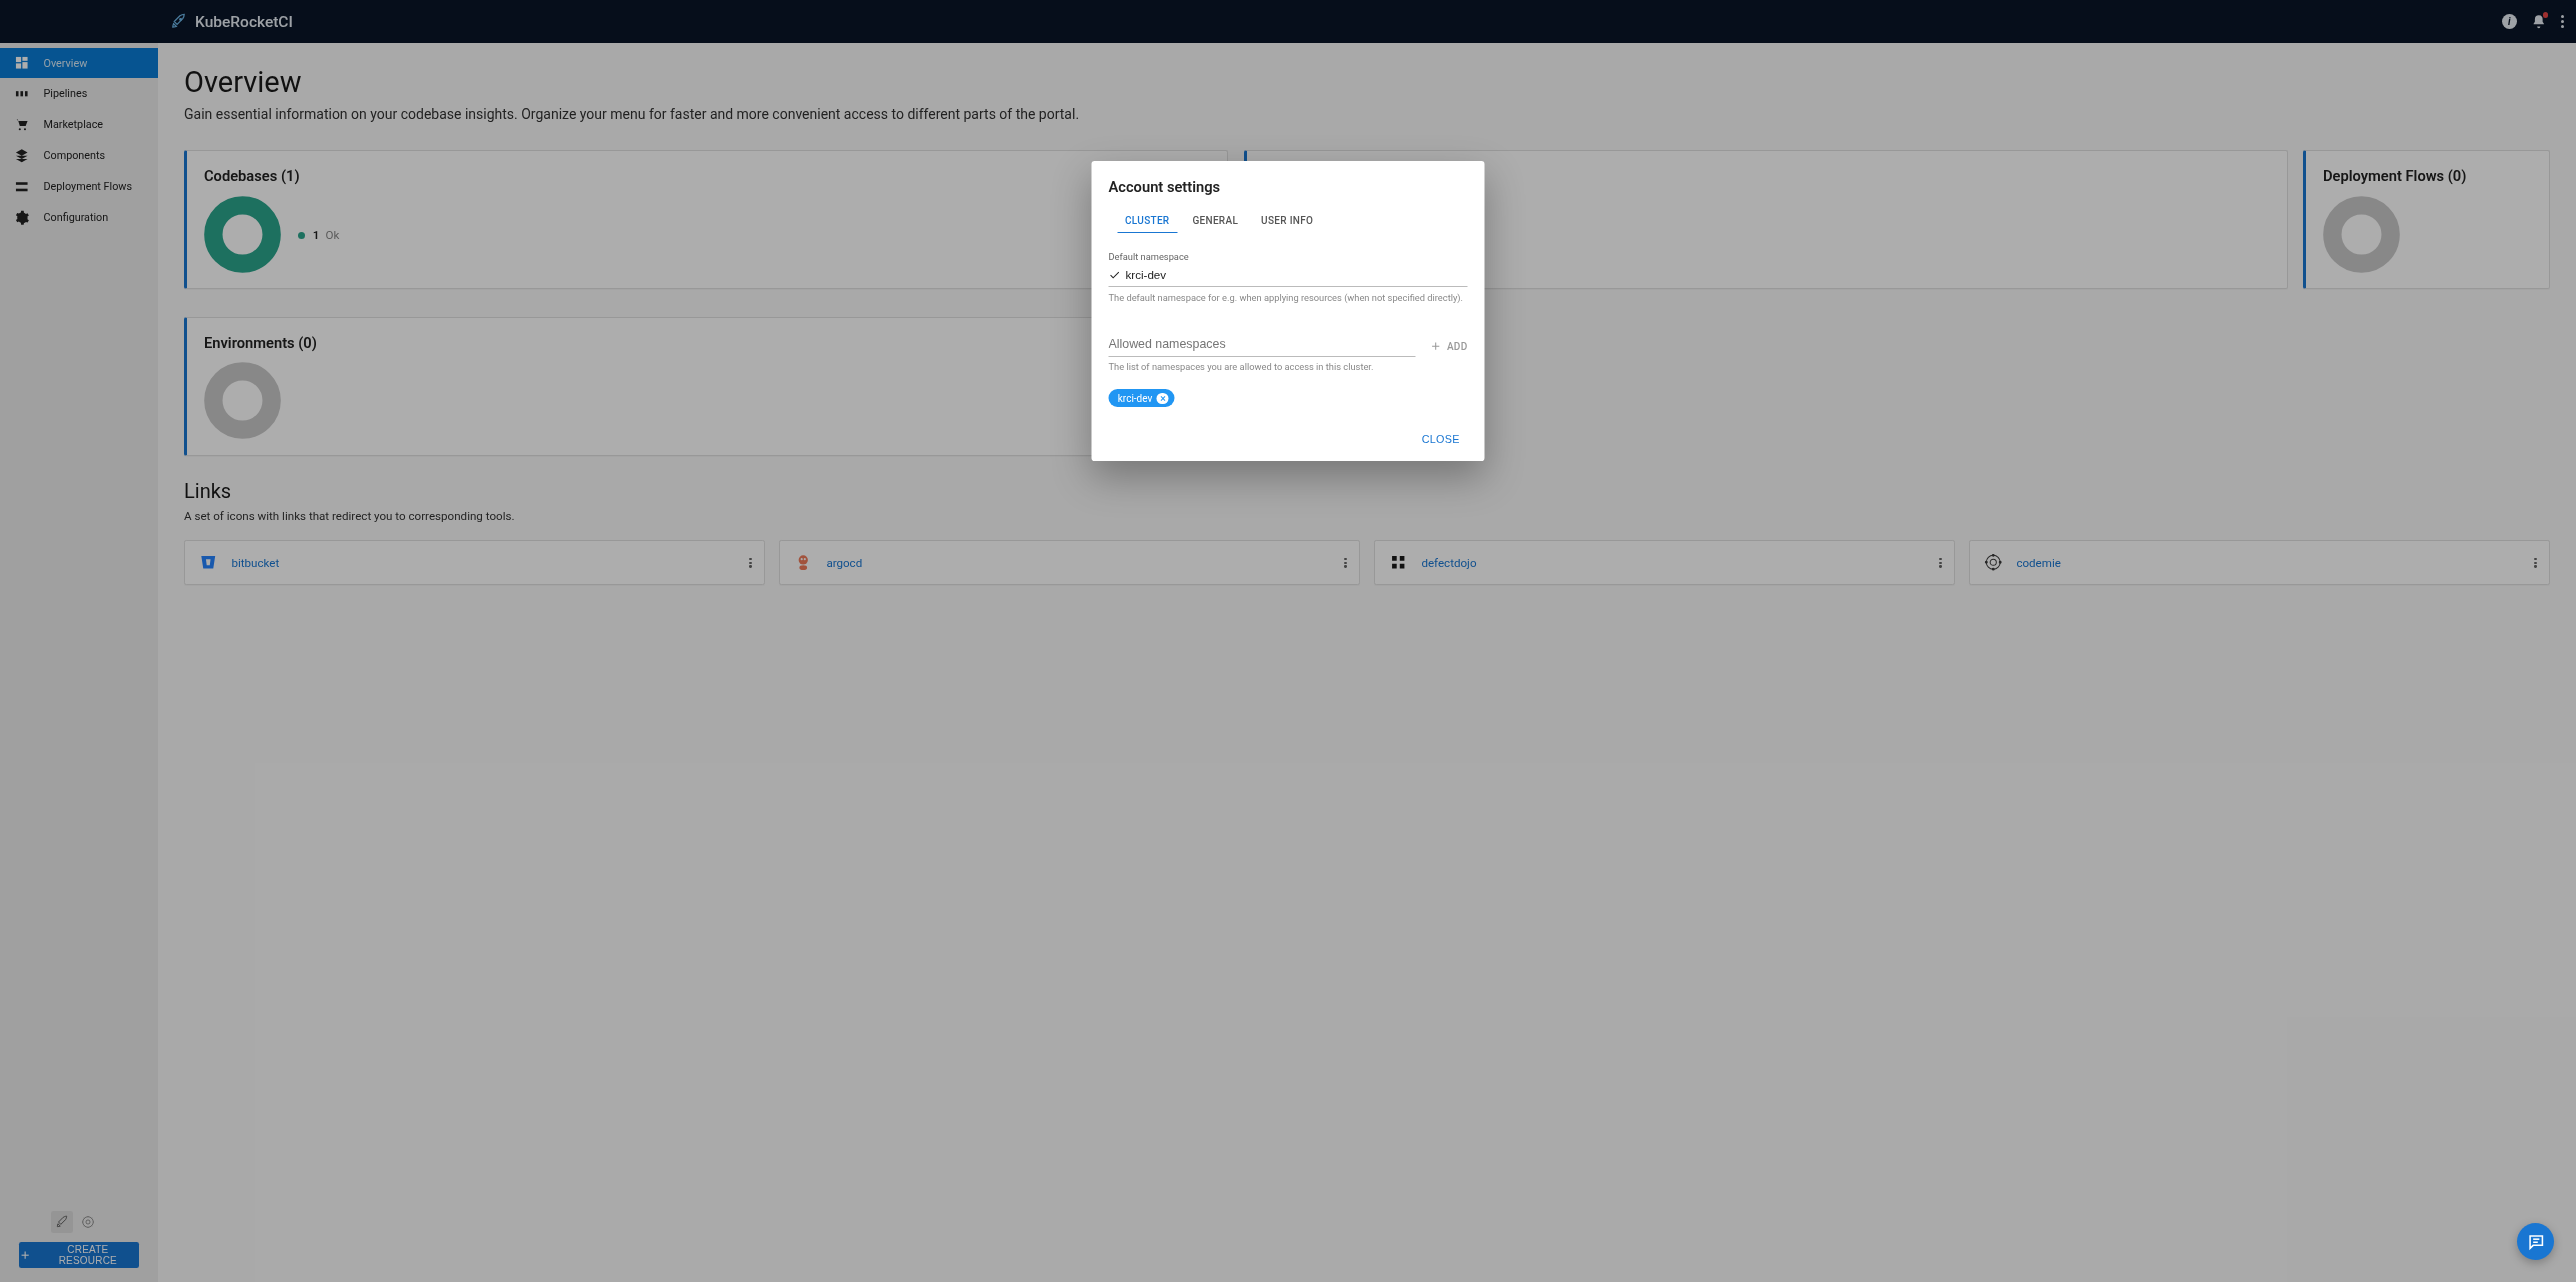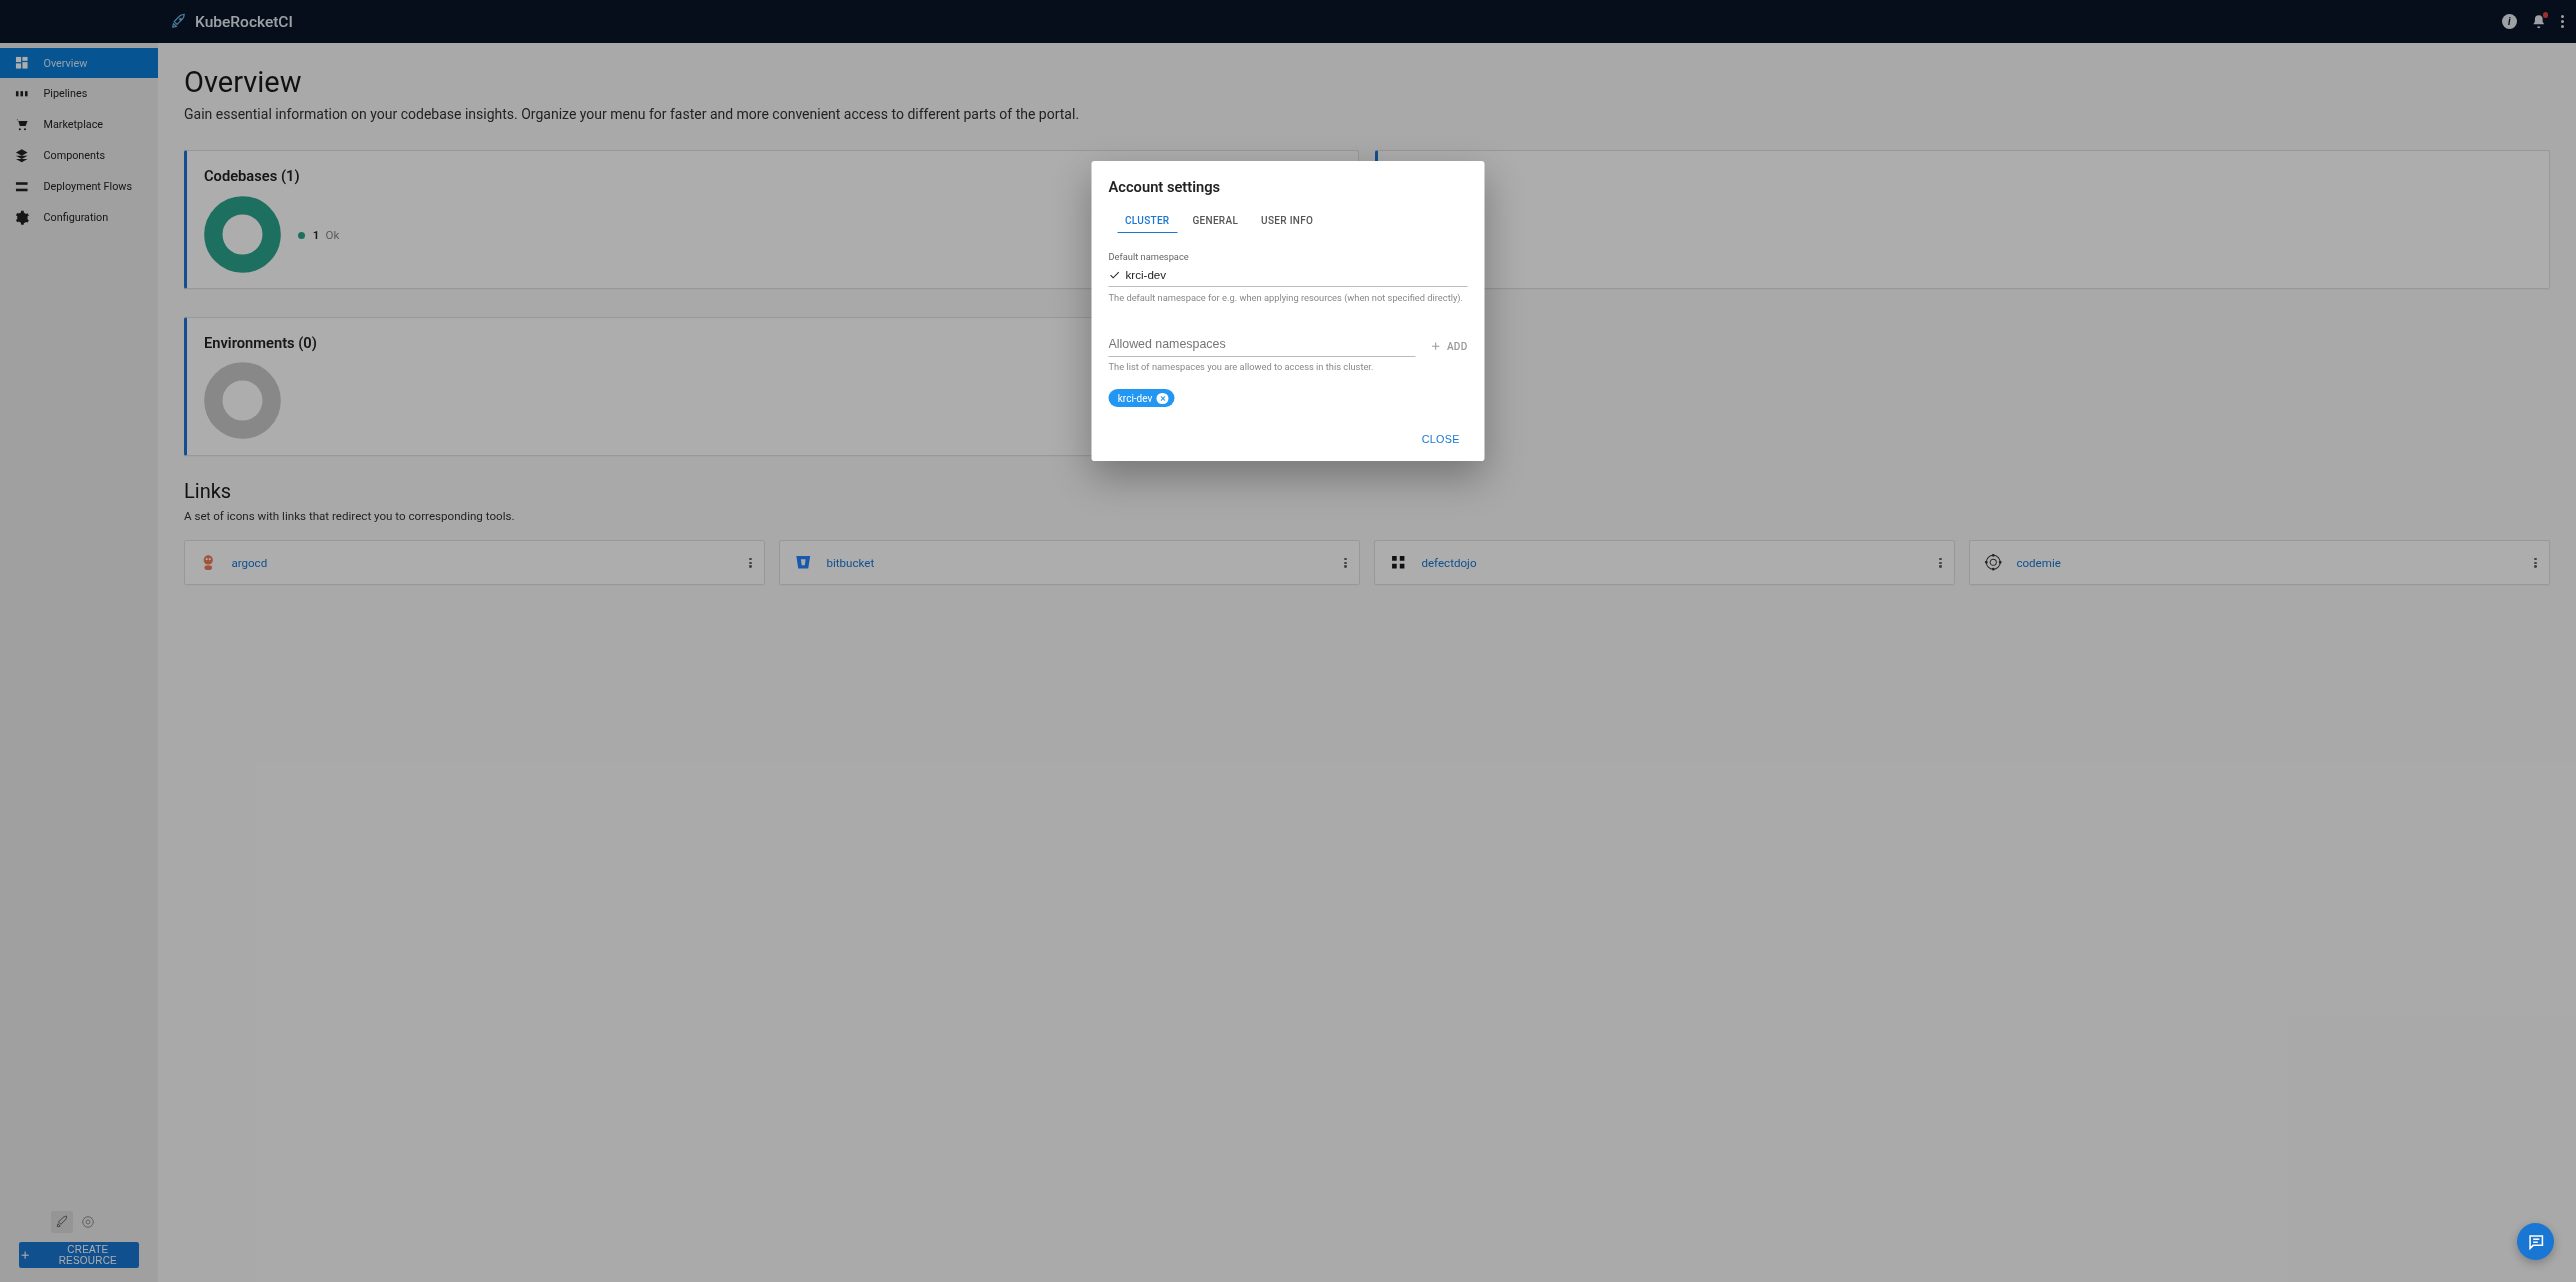--- a/index.html
+++ b/index.html
@@ -219,62 +219,70 @@
           <circle class="ring" cx="21" cy="21" r="15.9" fill="transparent" stroke-width="10"></circle>
         </svg>
         <div>
           <span class="legend-dot"></span>
           <span class="legend-val">1</span>
           <span class="legend-label">Ok</span>
         </div>
       </div>
     </div>
     <div class="card"></div>
+    <div class="card fixed-320">
+      <div class="card-title">Deployment Flows (0)</div>
+      <div class="card-body">
+        <svg class="donut gray" viewBox="0 0 42 42">
+          <circle class="ring" cx="21" cy="21" r="15.9" fill="transparent" stroke-width="10"></circle>
+        </svg>
+      </div>
+    </div>
   </div>
 
   <div class="card-row">
     <div class="card">
       <div class="card-title">Environments (0)</div>
       <div class="card-body">
         <svg class="donut gray" viewBox="0 0 42 42">
           <circle class="ring" cx="21" cy="21" r="15.9" fill="transparent" stroke-width="10"></circle>
         </svg>
       </div>
     </div>
     <div class="card" style="visibility:hidden"></div>
     <div class="card fixed-320" style="visibility:hidden"></div>
   </div>
 
   <h2 class="section-title">Links</h2>
   <p class="section-sub">A set of icons with links that redirect you to corresponding tools.</p>
 
   <div class="links-row">
+    <div class="link-card">
+      <div class="tool-icon">
+        <svg viewBox="0 0 24 24" width="18.5" height="18.5" fill="#2684ff">
+            <path d="M3 4h18l-2.5 16h-13L3 4zm6 4l1 8h4l1-8H9z"></path>
+          </svg>
+      </div>
+      <span class="tool-name">bitbucket</span>
+      <div class="dots">
+          <span></span>
+          <span></span>
+          <span></span>
+        </div>
+    </div>
     <div class="link-card">
       <div class="tool-icon">
         <svg viewBox="0 0 24 24" width="18.5" height="18.5">
             <circle cx="12" cy="9" r="6" fill="#ef7b5a"></circle>
             <ellipse cx="12" cy="19" rx="5" ry="3" fill="#ef7b5a"></ellipse>
             <circle cx="10" cy="8" r="1.4" fill="#fff"></circle>
             <circle cx="14" cy="8" r="1.4" fill="#fff"></circle>
           </svg>
       </div>
       <span class="tool-name">argocd</span>
-      <div class="dots">
-          <span></span>
-          <span></span>
-          <span></span>
-        </div>
-    </div>
-    <div class="link-card">
-      <div class="tool-icon">
-        <svg viewBox="0 0 24 24" width="18.5" height="18.5" fill="#2684ff">
-            <path d="M3 4h18l-2.5 16h-13L3 4zm6 4l1 8h4l1-8H9z"></path>
-          </svg>
-      </div>
-      <span class="tool-name">bitbucket</span>
       <div class="dots">
           <span></span>
           <span></span>
           <span></span>
         </div>
     </div>
     <div class="link-card">
       <div class="tool-icon">
         <svg viewBox="0 0 24 24" width="18.5" height="18.5" fill="#1a1a1a">
             <path d="M4 4h6v6H4zM14 4h6v6h-6zM4 14h6v6H4zM14 14h6v6h-6z"></path>

